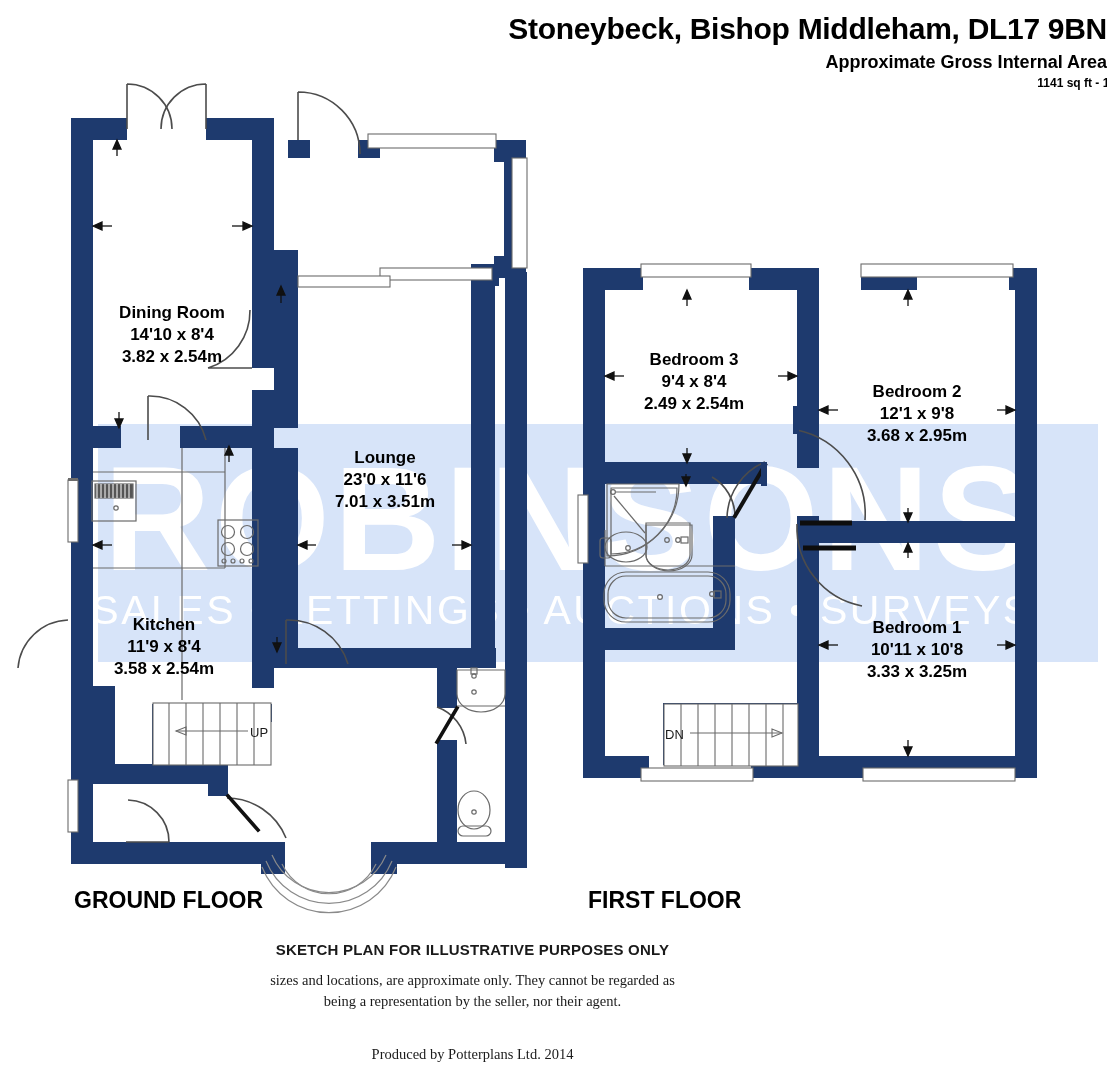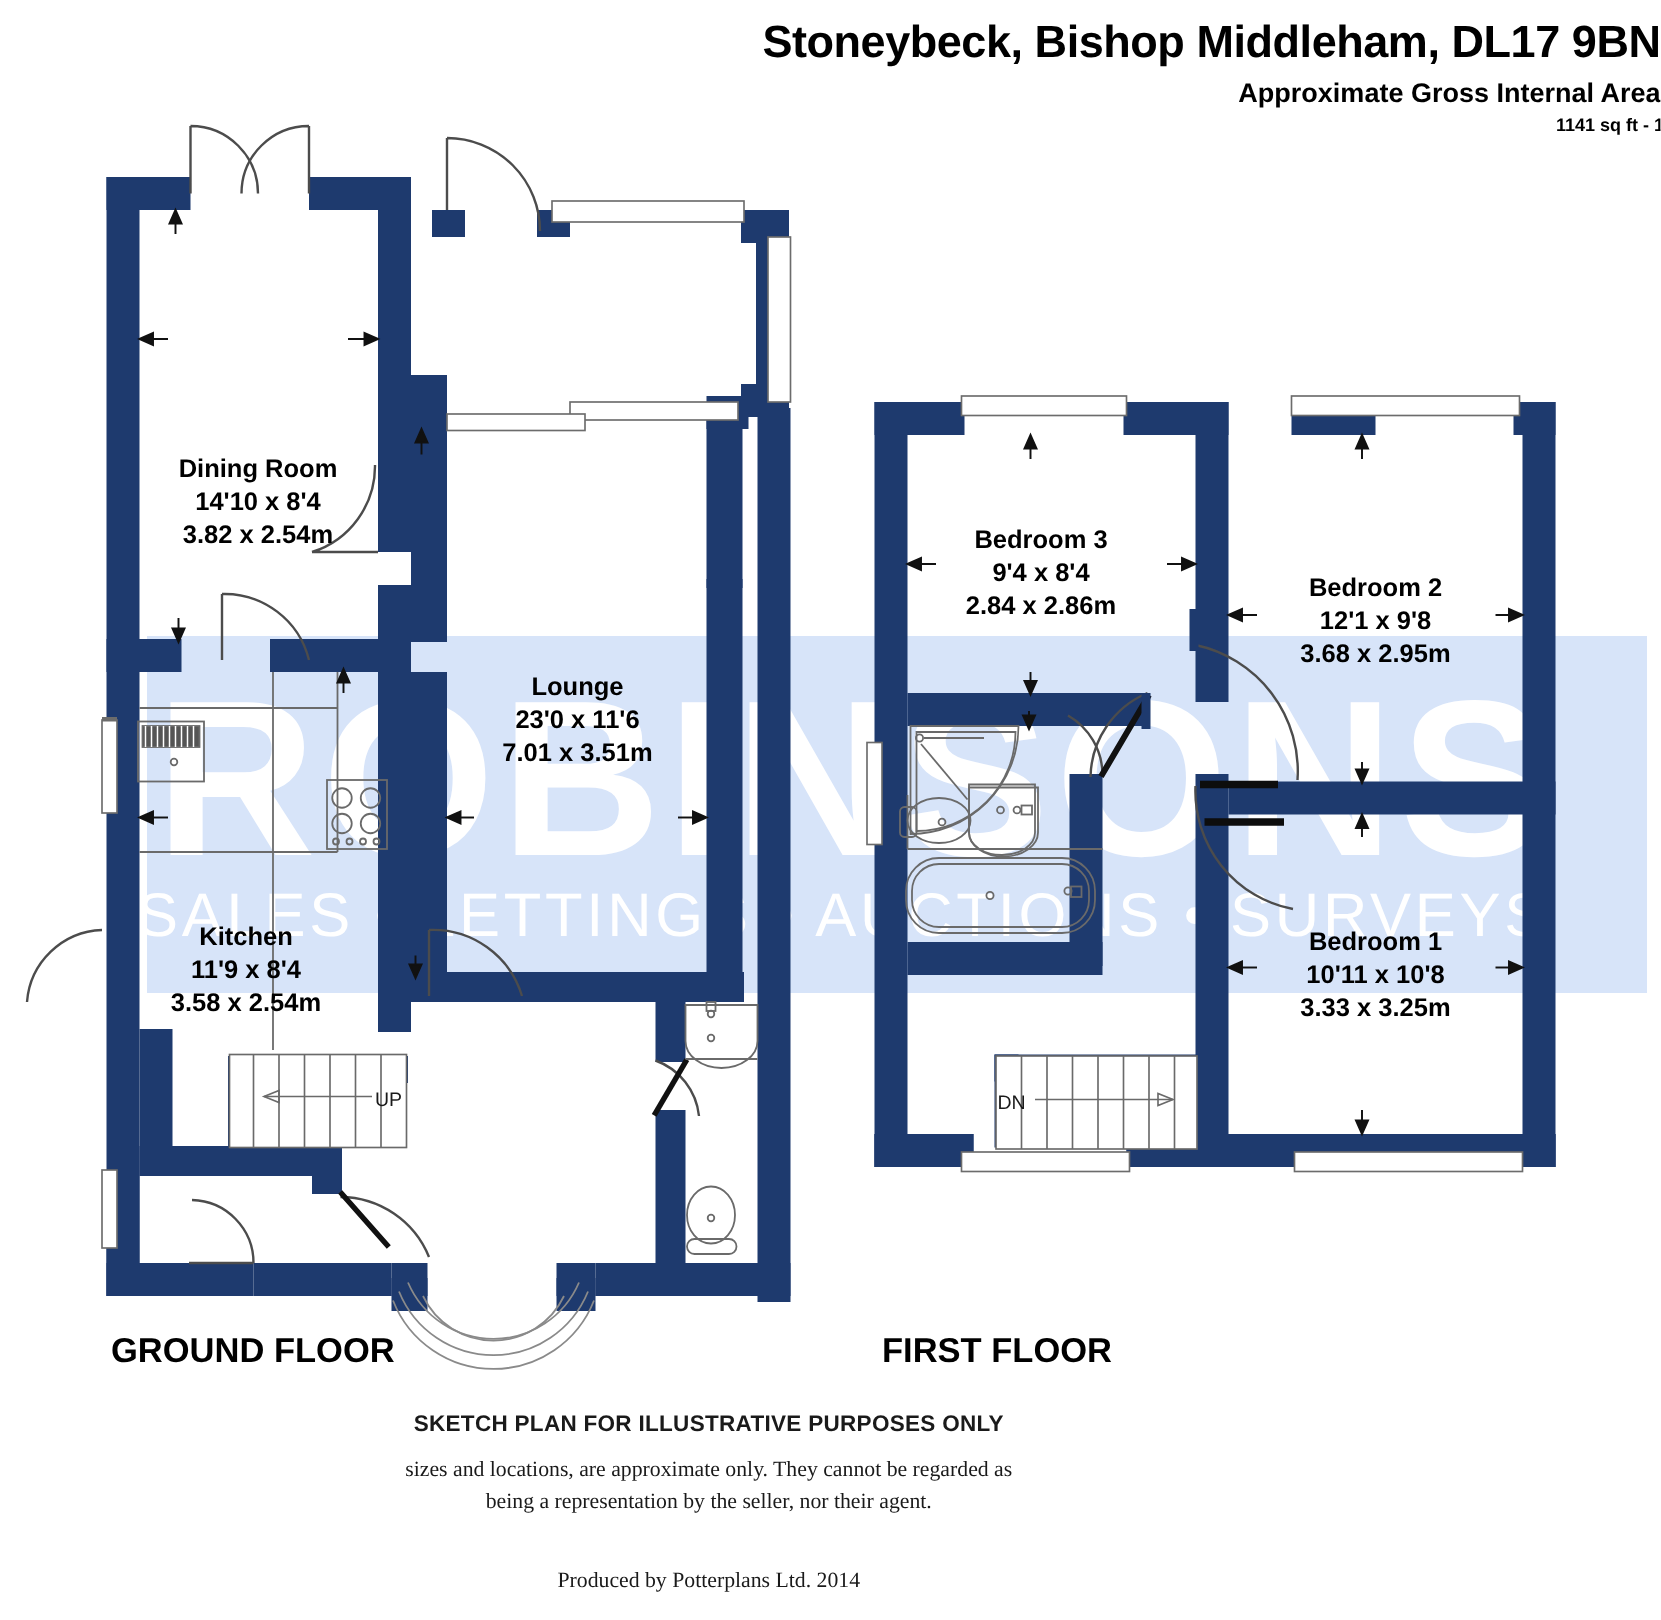--- a/index.html
+++ b/index.html
@@ -471,21 +471,21 @@
 </div>
 <div class="room" style="left:164px; top:614px; transform:translateX(-50%);">
   <div class="rname">Kitchen</div>
   <div class="rdim">11'9 x 8'4</div>
   <div class="rdim">3.58 x 2.54m</div>
 </div>
 
 <div class="room" style="left:694px; top:349px; transform:translateX(-50%);">
   <div class="rname">Bedroom 3</div>
   <div class="rdim">9'4 x 8'4</div>
-  <div class="rdim">2.84 x 2.86m</div>
+  <div class="rdim">2.49 x 2.54m</div>
 </div>
 <div class="room" style="left:917px; top:381px; transform:translateX(-50%);">
   <div class="rname">Bedroom 2</div>
   <div class="rdim">12'1 x 9'8</div>
   <div class="rdim">3.68 x 2.95m</div>
 </div>
 <div class="room" style="left:917px; top:617px; transform:translateX(-50%);">
   <div class="rname">Bedroom 1</div>
   <div class="rdim">10'11 x 10'8</div>
   <div class="rdim">3.33 x 3.25m</div>

